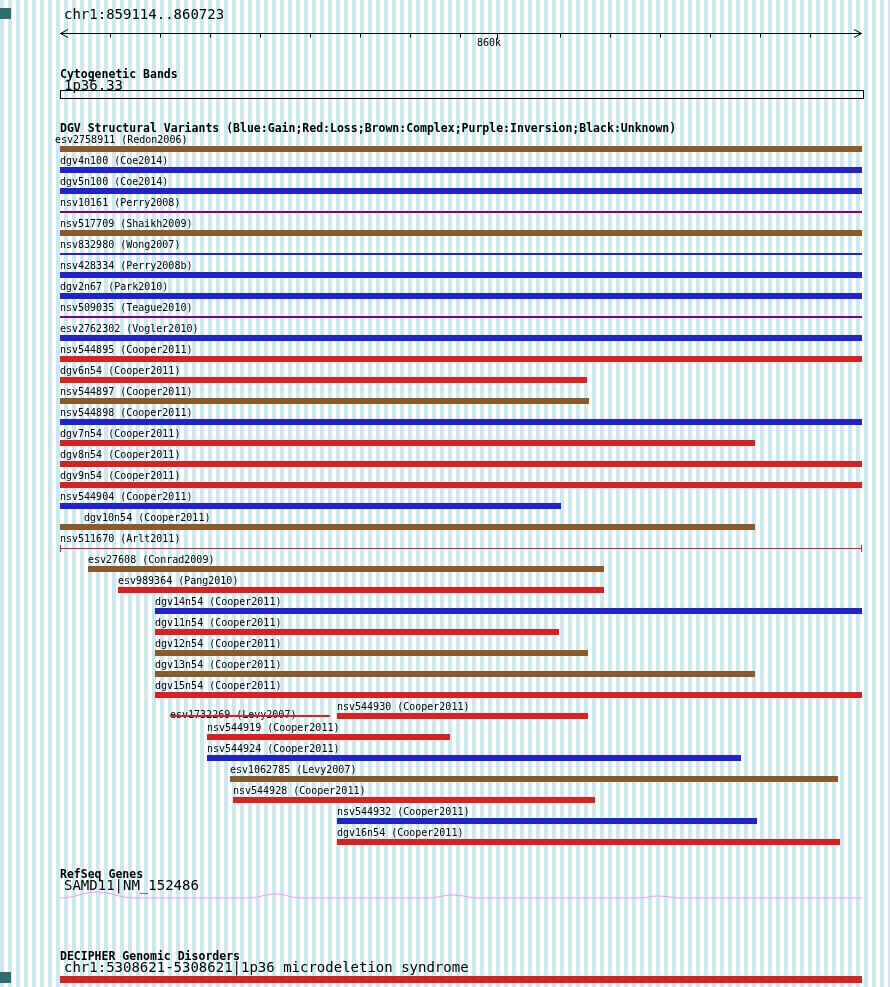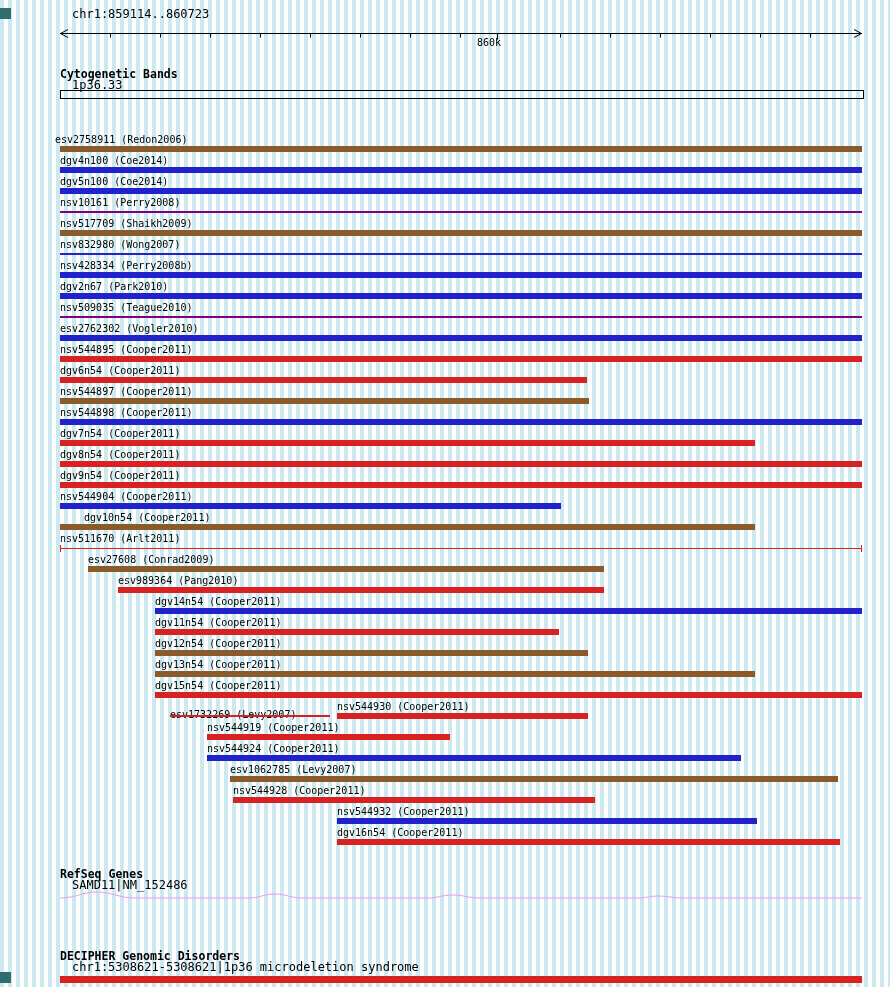--- a/index.html
+++ b/index.html
@@ -1,20 +1,20 @@
 <!DOCTYPE html>
 <html><head>
 <meta charset="utf-8">
 <style>
   html,body{margin:0;padding:0;background:#ffffff;}
   #screen{position:relative;width:890px;height:987px;overflow:hidden;
     background:repeating-linear-gradient(90deg,#cde9f0 0 4px,#ffffff 4px 8px);
     font-family:"DejaVu Sans Mono",monospace;color:#000;}
   .section-title{position:absolute;left:60px;font-size:11.5px;font-weight:bold;line-height:12px;white-space:nowrap;}
-  .plain{position:absolute;left:72px;font-size:12px;line-height:11px;white-space:nowrap;}
+  .plain{position:absolute;left:64px;font-size:14px;line-height:11px;white-space:nowrap;}
   .tlabel{position:absolute;font-size:10px;line-height:11px;white-space:nowrap;}
   #tracks{position:absolute;left:0;top:0;width:100%;height:100%;}
   .bar{position:absolute;}
   .bar.box{height:6px;}
   .bar.hline{height:2px;}
   .bar.range{height:7px;}
   .range i{position:absolute;display:block;}
   .range .rline{left:0;right:0;top:3px;height:1px;}
   .range .rtick{top:0;width:1px;height:7px;}
   .range .rtick.left{left:0;}
@@ -65,20 +65,21 @@
       <line x1="810.5" y1="9.5" x2="810.5" y2="13.5"></line>
       <line x1="497.5" y1="9.5" x2="497.5" y2="15.5"></line>
     </g>
   </svg>
   <div id="ruler-label">860k</div>
 
   <div class="section-title" id="cyto-title">Cytogenetic Bands</div>
   <div class="plain" id="cyto-band-label">1p36.33</div>
   <div id="cyto-band"></div>
 
+  <div class="section-title" id="dgv-title">DGV Structural Variants (Blue:Gain;Red:Loss;Brown:Complex;Purple:Inversion;Black:Unknown)</div>
 
   <div id="tracks">
       <div class="tlabel" style="left: 55px; top: 134px;">esv2758911 (Redon2006)</div>
       <div class="bar box" style="left: 60px; width: 802px; top: 146px; background: rgb(139, 90, 43);"></div>
       <div class="tlabel" style="left: 60px; top: 155px;">dgv4n100 (Coe2014)</div>
       <div class="bar box" style="left: 60px; width: 802px; top: 167px; background: rgb(34, 34, 204);"></div>
       <div class="tlabel" style="left: 60px; top: 176px;">dgv5n100 (Coe2014)</div>
       <div class="bar box" style="left: 60px; width: 802px; top: 188px; background: rgb(34, 34, 204);"></div>
       <div class="tlabel" style="left: 60px; top: 197px;">nsv10161 (Perry2008)</div>
       <div class="bar hline" style="left: 60px; width: 802px; top: 211px; background: rgb(128, 0, 128);"></div>

